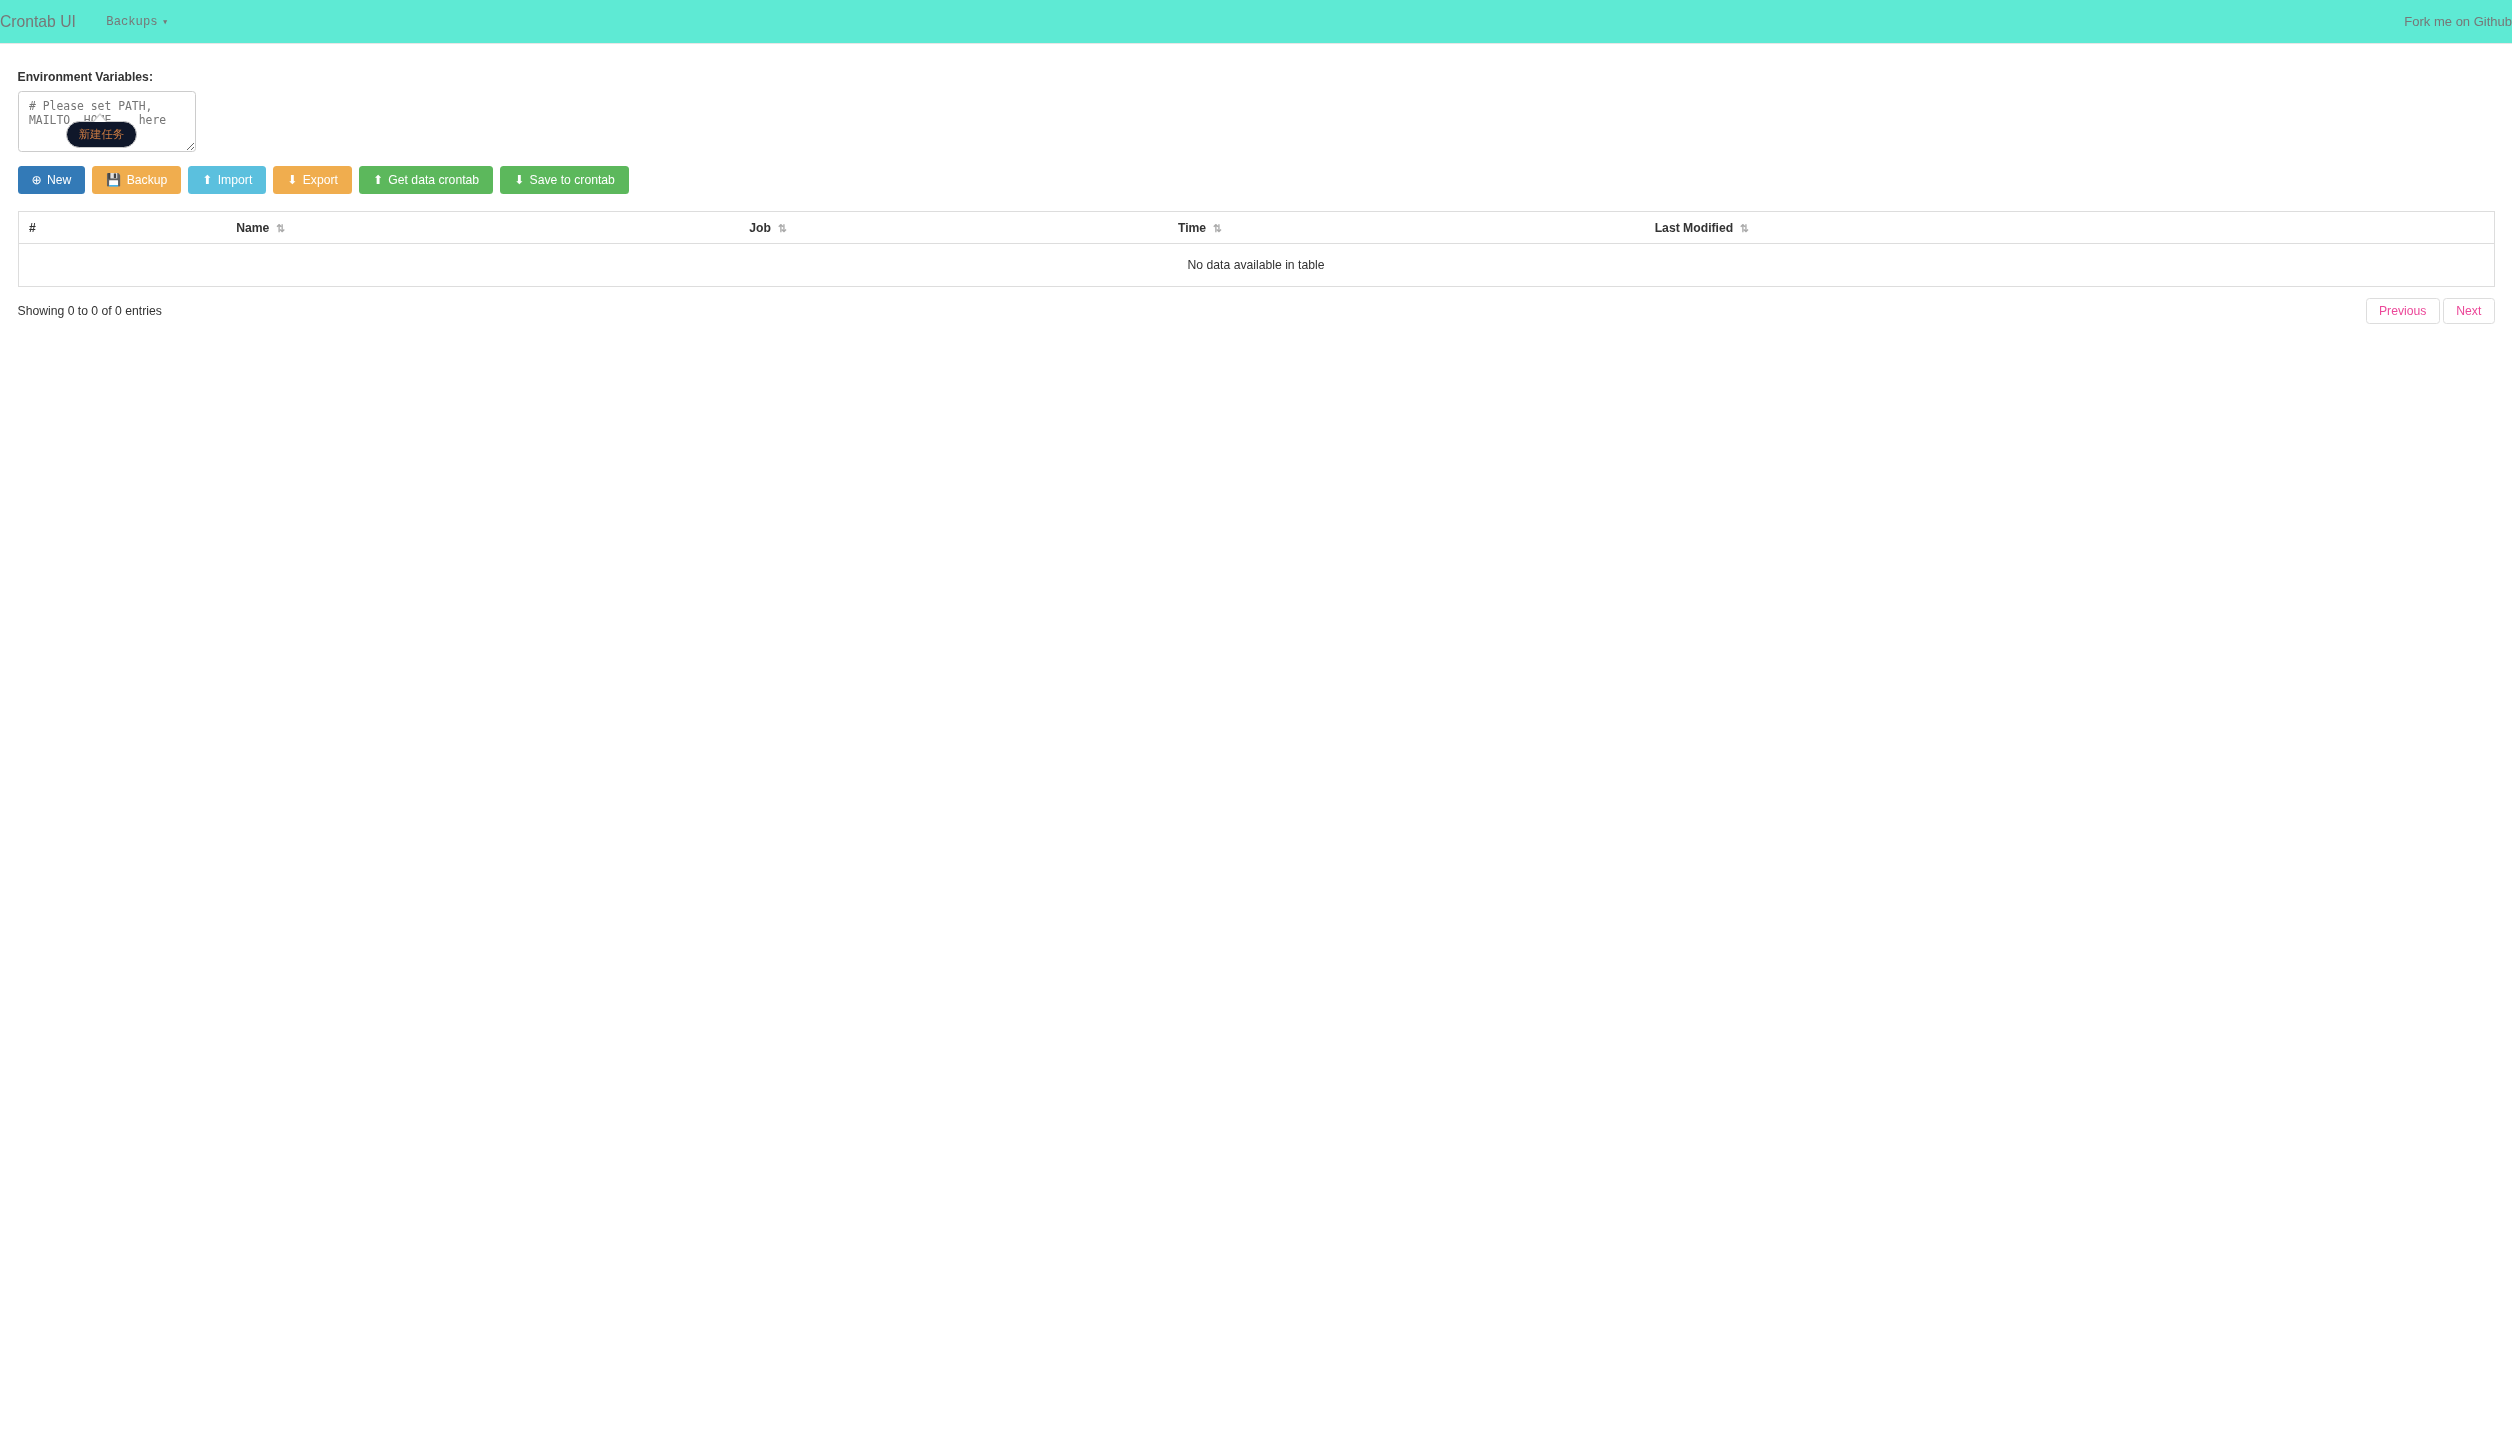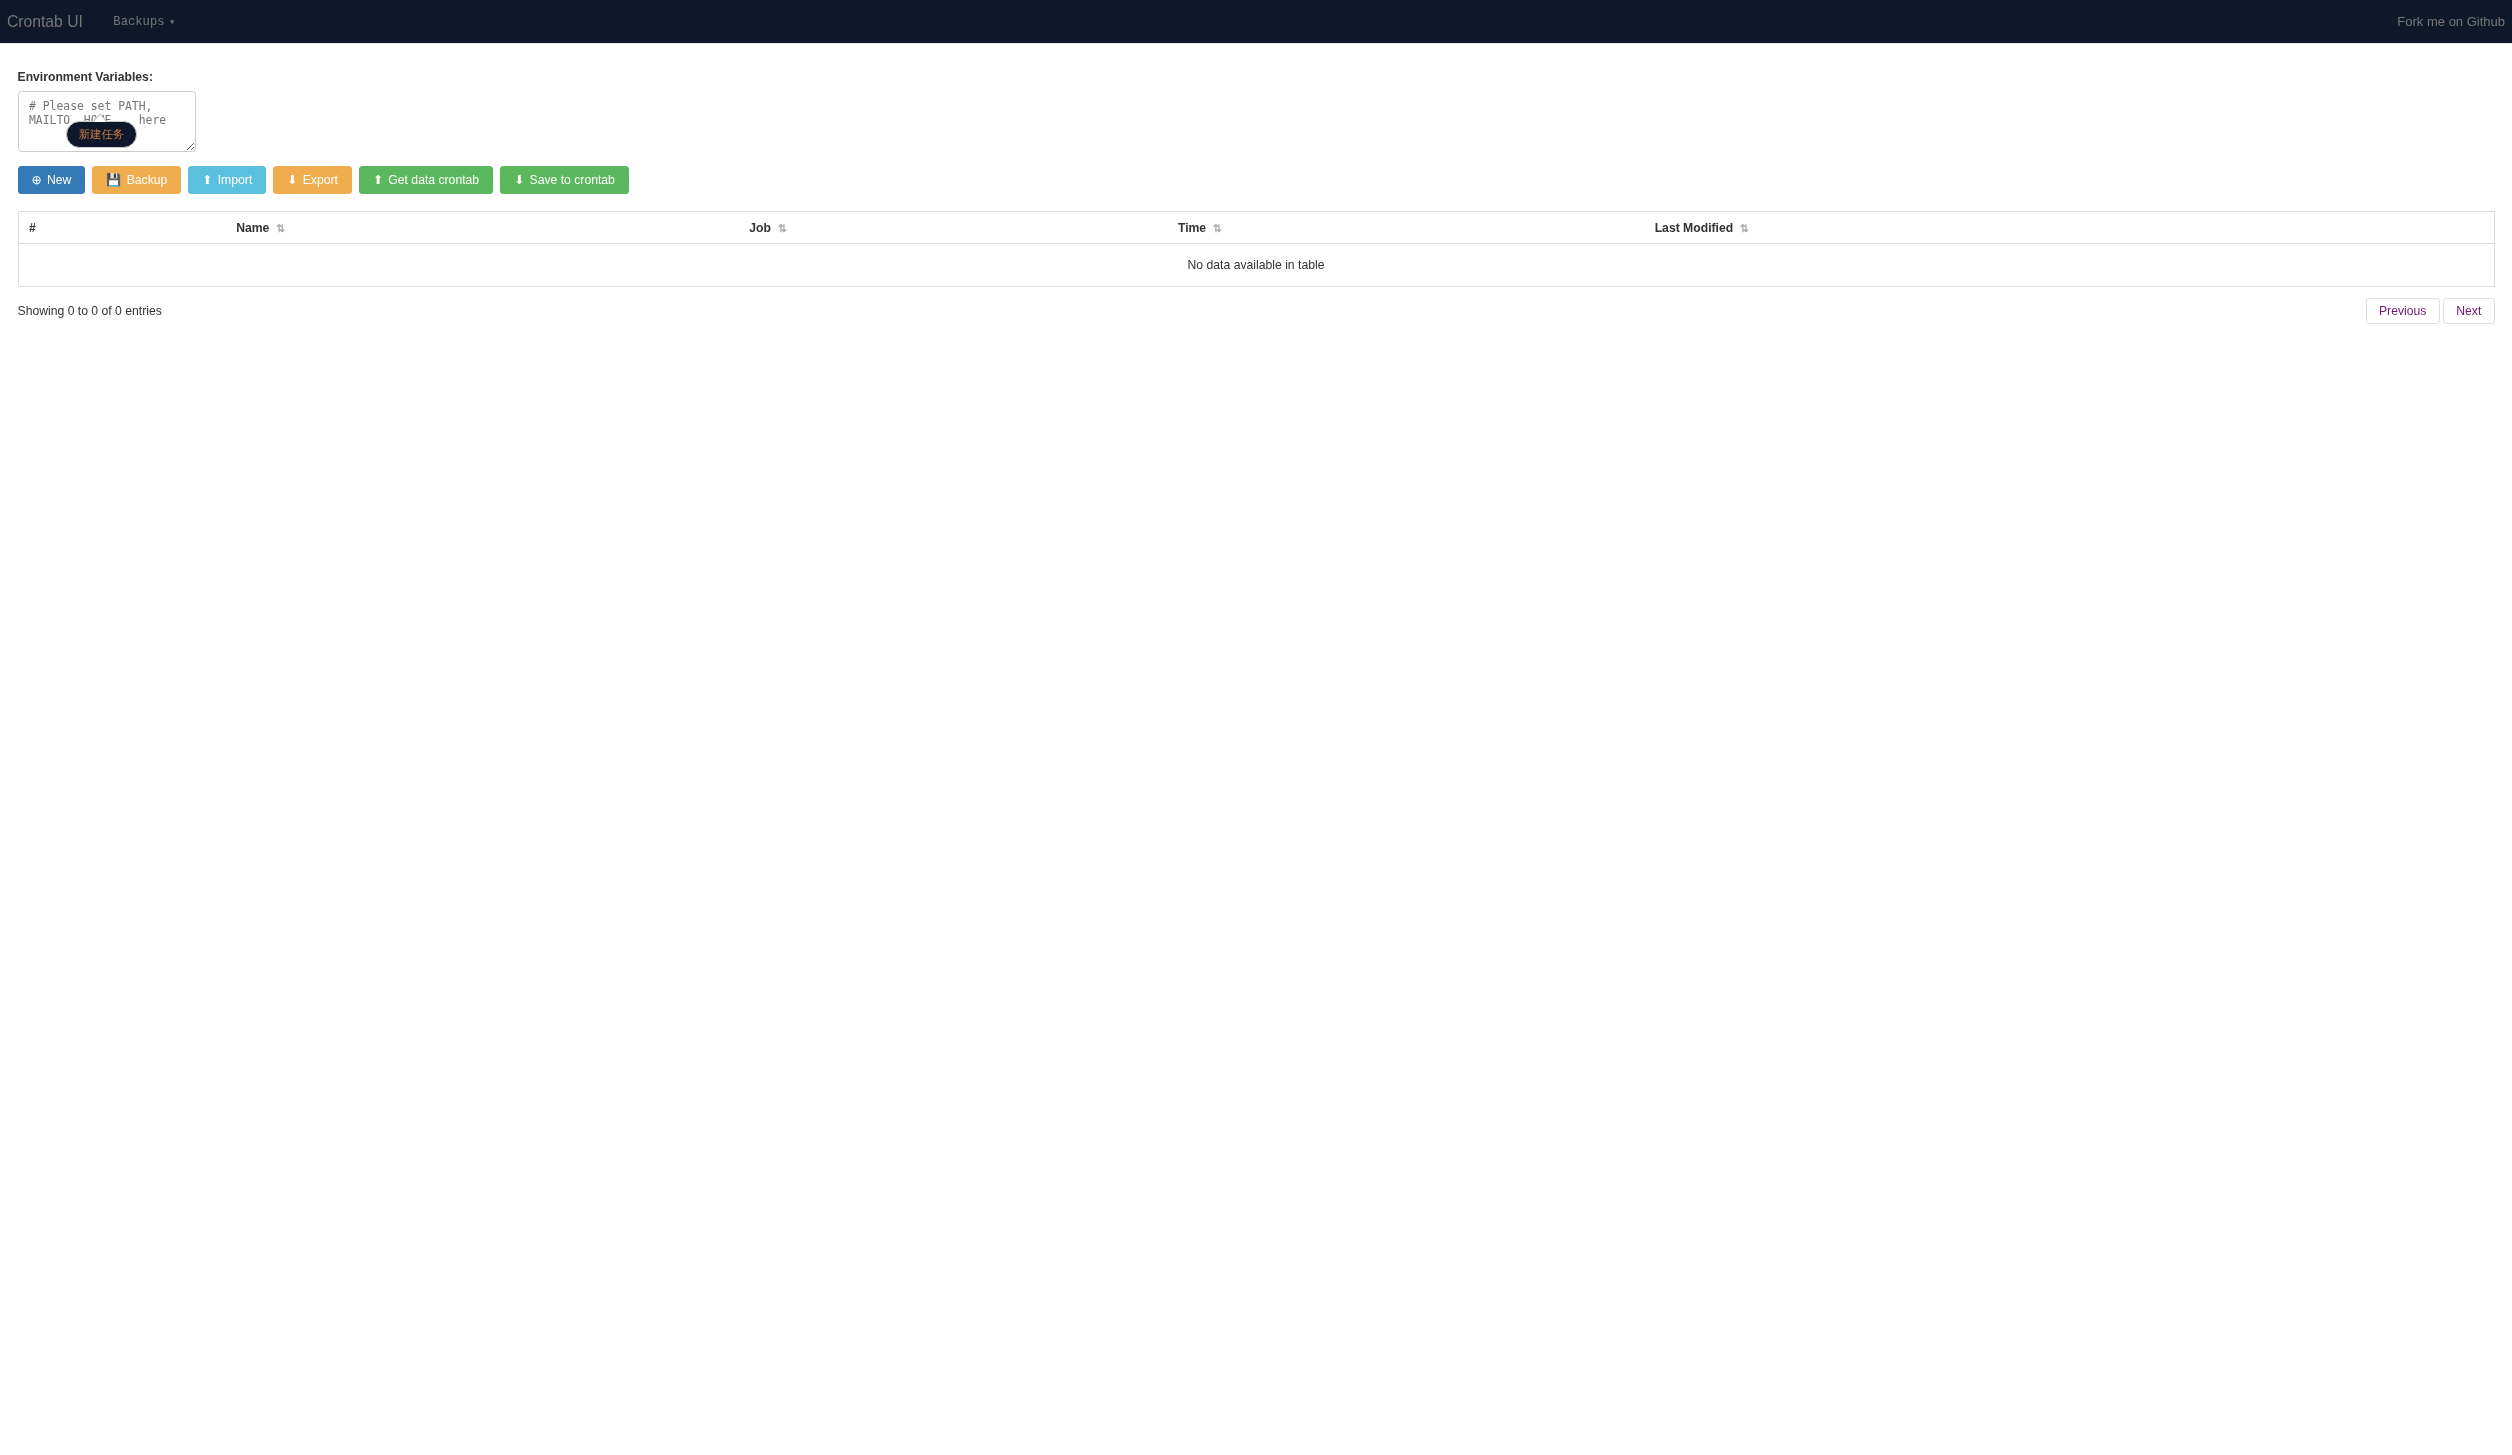--- a/index.html
+++ b/index.html
@@ -1,22 +1,22 @@
 <!DOCTYPE html>
 <html style="font-size:14px"><head>
   <meta charset="utf-8">
   <style>
     * { box-sizing: border-box; margin: 0; padding: 0; }
     body { font-family: -apple-system, BlinkMacSystemFont, "Segoe UI", Helvetica, Arial, sans-serif; font-size: 12.2px; color: #333; background: #fff; }
 
     
     .navbar {
-      background: #0f172a;
+      background: #5eead4;
       border-bottom: 0.9px solid #e7e7e7;
-      padding: 0 7px;
+      padding: 0 0;
       display: flex;
       align-items: center;
       height: 44px;
     }
     .navbar-brand {
       font-size: 15.7px;
       font-weight: 500;
       color: #777;
       margin-right: 17.5px;
       text-decoration: none;
@@ -185,21 +185,21 @@
     .pagination-btn {
       padding: 5.2px 12.2px;
       border: 0.9px solid #ddd;
       background: #fff;
       color: #333;
       border-radius: 3.5px;
       cursor: pointer;
       font-size: 12.2px;
     }
     .pagination-btn.disabled {
-      color: #701a75;
+      color: #ec4899;
       cursor: default;
       pointer-events: none;
     }
 
     
     .tooltip-bubble {
       position: absolute;
       background: #0f172a;
       border: 1.3px solid #ccc;
       border-radius: 17.5px;

